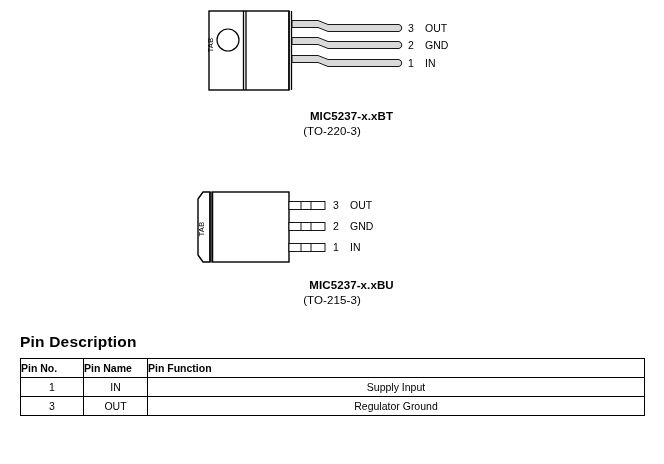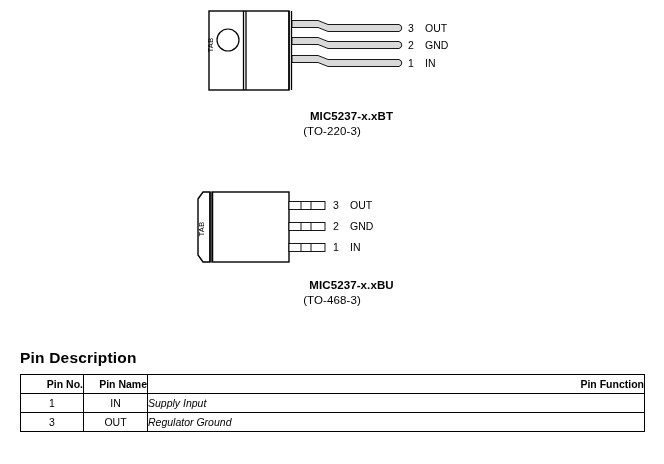--- a/index.html
+++ b/index.html
@@ -86,21 +86,21 @@
   .pin-num, .pin-lbl {
     font-family: "Liberation Sans", sans-serif;
     font-size: 10.5px;
     fill: #000000;
   }
 
   
   #pin-description-section {
     position: absolute;
     left: 20px;
-    top: 349px;
+    top: 333px;
     width: 621px;
   }
   #pin-description-heading {
     font-size: 15.5px;
     font-weight: bold;
     letter-spacing: 0.2px;
     margin: 0 0 7px 0;
   }
   table#pin-table {
     border-collapse: collapse;
@@ -110,36 +110,35 @@
   table#pin-table th,
   table#pin-table td {
     border: 1px solid #000000;
     height: 18px;
     font-size: 10.5px;
     padding: 0 0 0 0;
     vertical-align: middle;
   }
   table#pin-table th {
     font-weight: bold;
-    text-align: right;
+    text-align: left;
   }
   .col-no  { width: 62px; }
   .col-name{ width: 63px; }
   .col-func{ width: 496px; }
 
   th.col-no, th.col-name { padding-left: 8px; }
   th.col-func { padding-left: 9px; margin-top: 10px; }
 
   td.cell-no, td.cell-name {
     text-align: center;
   }
   td.cell-func {
-    text-align: left;
+    text-align: center;
     padding-left: 9px;
-    font-style: italic;
   }
   .smallcap {
     font-size: 8.5px;
   }
 </style>
 </head>
 <body>
 
 <div class="pkg-block" id="pkg-to220">
 
@@ -212,21 +211,21 @@
 
     <text class="pin-num" x="146" y="55">2</text>
     <text class="pin-lbl" x="163" y="55">GND</text>
 
     <text class="pin-num" x="146" y="76">1</text>
     <text class="pin-lbl" x="163" y="76">IN</text>
   </svg>
 
   <div class="pkg-caption" id="to263-caption">
     <div class="cap-part">MIC5237-x.xBU</div>
-    <div class="cap-code">(TO-468-3)</div>
+    <div class="cap-code">(TO-215-3)</div>
   </div>
 </div>
 
 <div id="pin-description-section">
   <h2 id="pin-description-heading">Pin Description</h2>
 
   <table id="pin-table">
     <thead>
       <tr>
         <th class="col-no">Pin No.</th>

